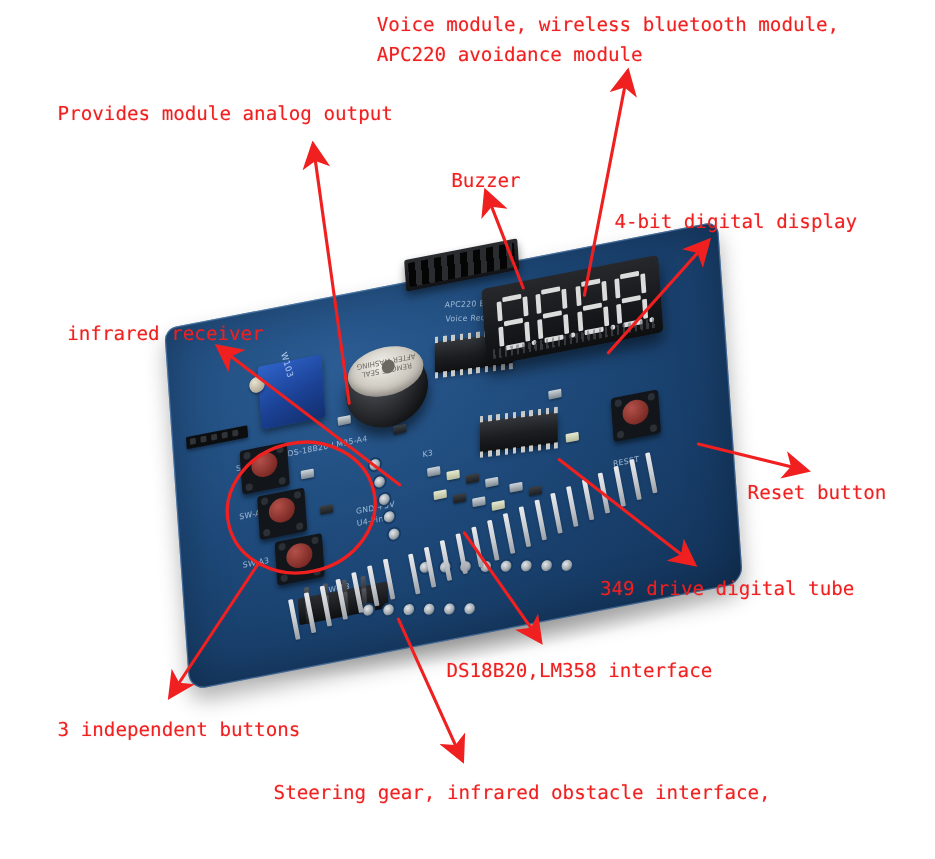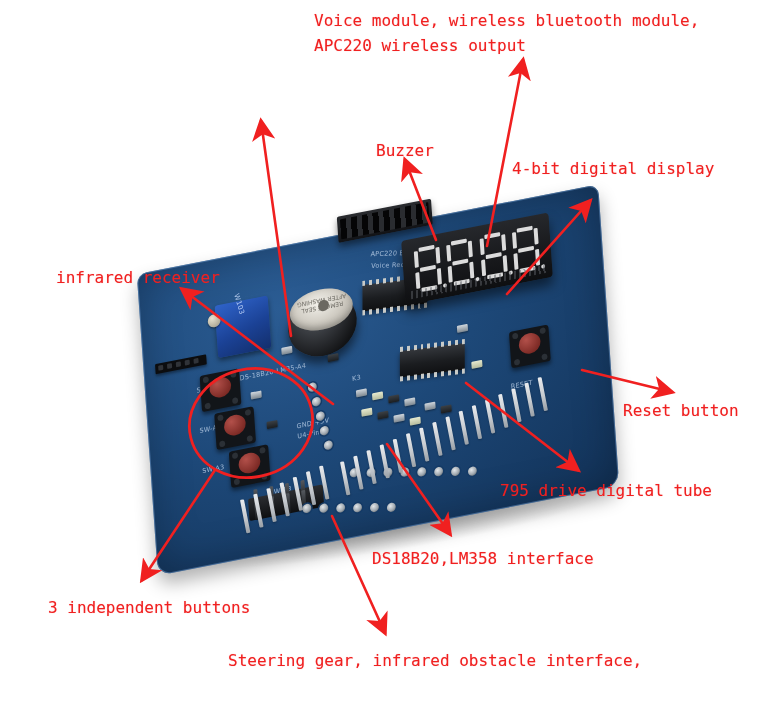--- a/index.html
+++ b/index.html
@@ -449,32 +449,33 @@
       <line x1="387" y1="444" x2="450" y2="534"></line>
 
       <line x1="215" y1="470" x2="142" y2="580"></line>
 
       <line x1="332" y1="516" x2="385" y2="633"></line>
     </g>
 
     <ellipse cx="251" cy="423" rx="62" ry="54" transform="rotate(-14 251 423)" stroke="#f02020" stroke-width="2.8" fill="none"></ellipse>
   </svg>
 
-  <div class="anno" style="left:314px;top:8px;"><span>Voice module, wireless bluetooth module,</span><br><span>APC220 wireless output</span></div>
-
+  <div class="anno" style="left:314px;top:8px;"><span>Voice module, wireless bluetooth module,</span><br><span>APC220 avoidance module</span></div>
+
+  <div class="anno" style="left:48px;top:82px;"><span>Provides module analog output</span></div>
 
   <div class="anno" style="left:376px;top:138px;"><span>Buzzer</span></div>
 
-  <div class="anno" style="left:512px;top:156px;"><span>4-bit digital display</span></div>
+  <div class="anno" style="left:512px;top:172px;"><span>4-bit digital display</span></div>
 
   <div class="anno" style="left:623px;top:398px;"><span>Reset button</span></div>
 
   <div class="anno" style="left:56px;top:265px;"><span>infrared receiver</span></div>
 
-  <div class="anno" style="left:500px;top:478px;"><span>795 drive digital tube</span></div>
+  <div class="anno" style="left:500px;top:478px;"><span>349 drive digital tube</span></div>
 
   <div class="anno" style="left:372px;top:546px;"><span>DS18B20,LM358 interface</span></div>
 
   <div class="anno" style="left:48px;top:595px;"><span>3 independent buttons</span></div>
 
   <div class="anno" style="left:228px;top:648px;"><span>Steering gear, infrared obstacle interface,</span><br></div>
 
 </div>
 
 </body></html>

